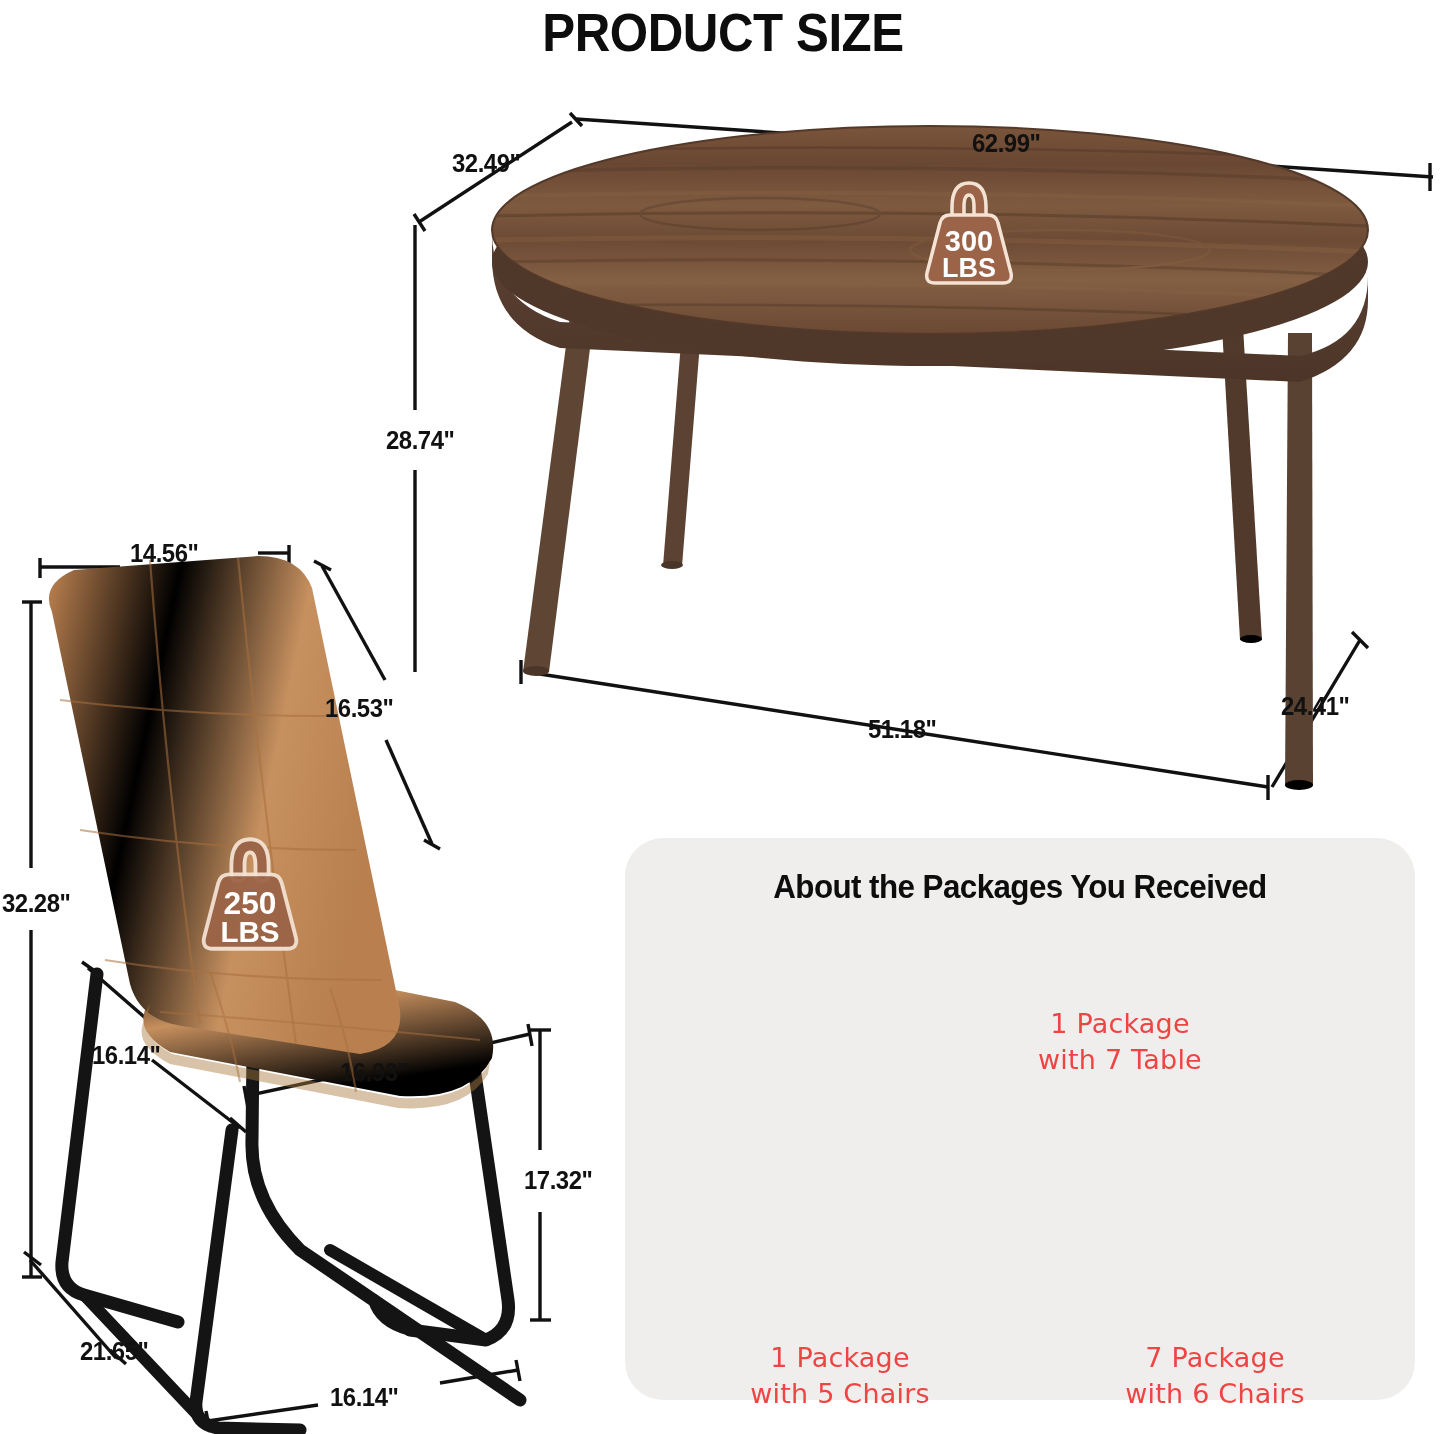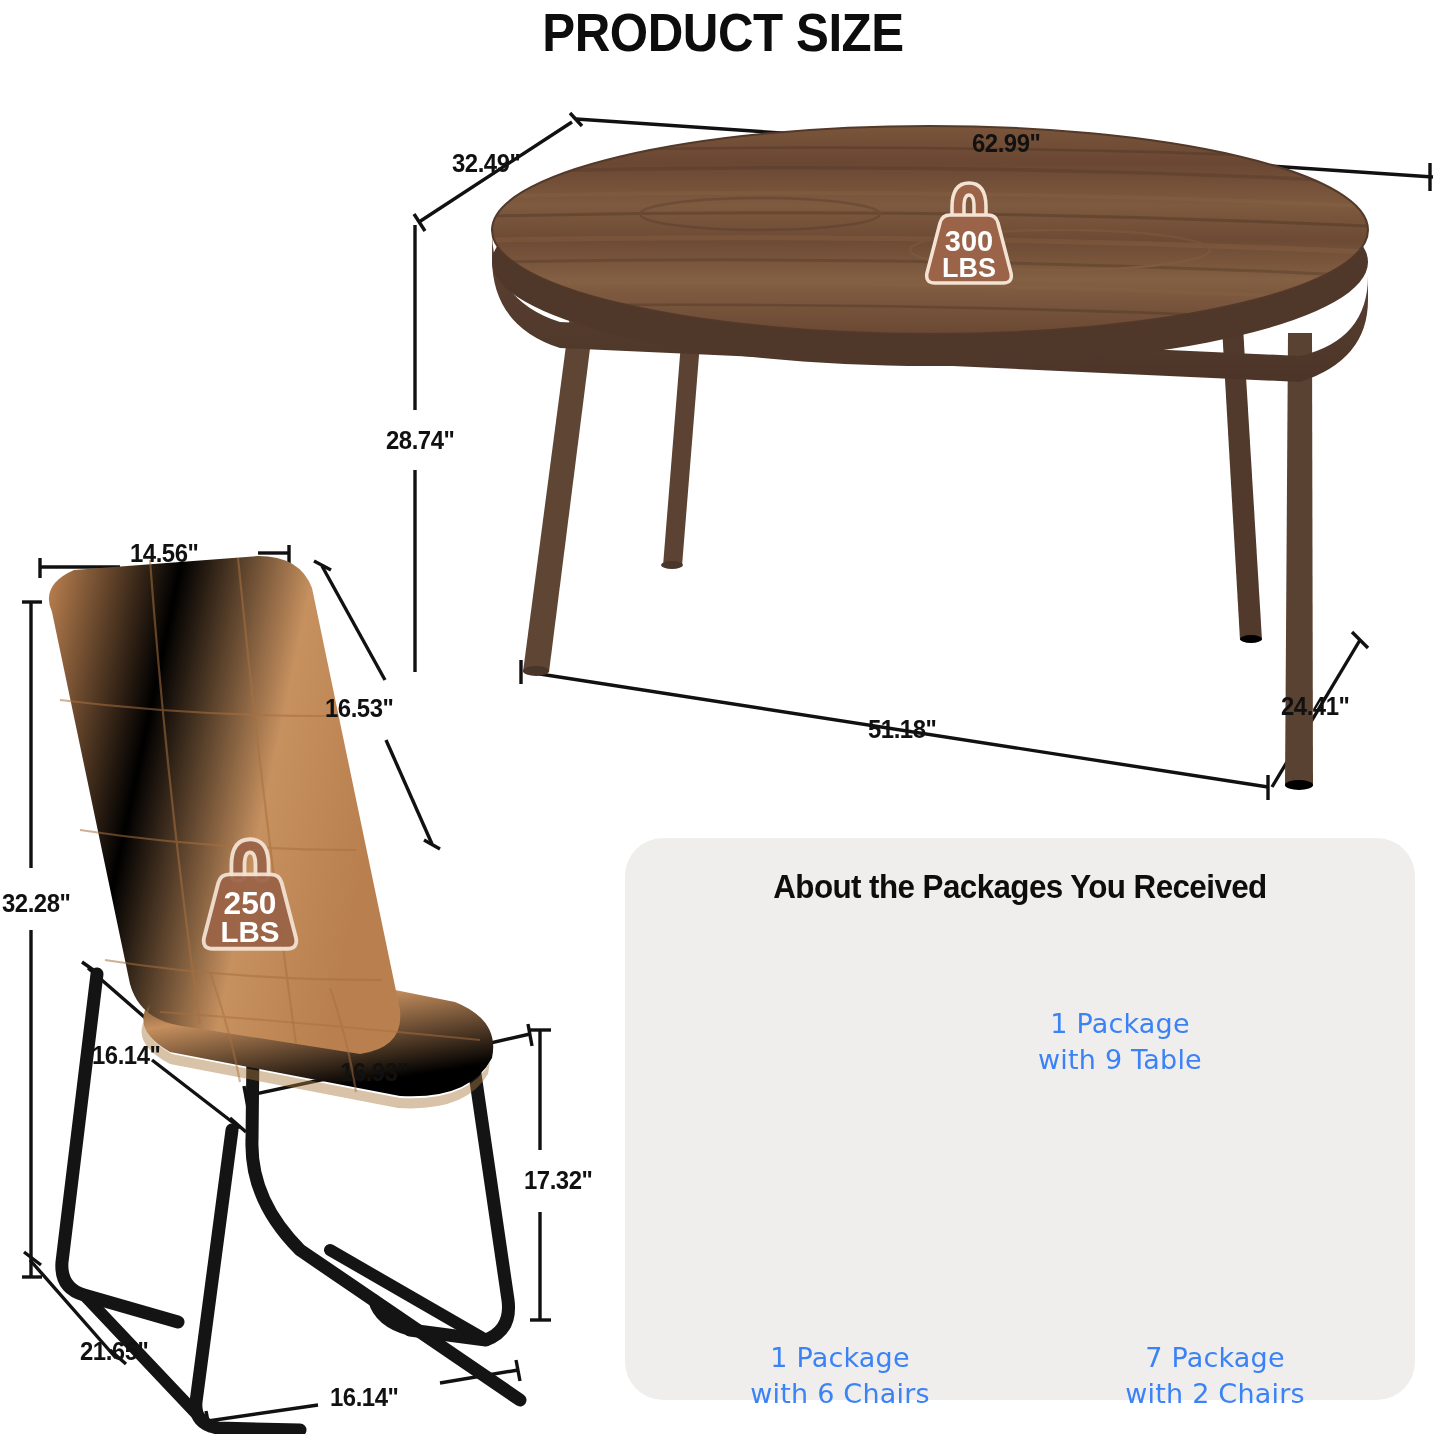--- a/index.html
+++ b/index.html
@@ -33,21 +33,21 @@
   .pkg-panel{
     position:absolute;left:625px;top:838px;width:790px;height:562px;
     background:#efeeec;border-radius:38px;
   }
   .pkg-title{
     position:absolute;left:625px;top:868px;width:790px;text-align:center;
     font-size:33px;font-weight:bold;color:#0d0d0d;letter-spacing:-0.6px;
     transform:scaleX(0.95);transform-origin:center top;
   }
   .pkg-cap{
-    position:absolute;text-align:center;color:#3b82f6;
+    position:absolute;text-align:center;color:#ef4444;
     font-size:27px;line-height:1.32;font-weight:400;
     font-family:"DejaVu Sans","Liberation Sans",sans-serif;
     letter-spacing:0.2px;
   }
   .pkg-cap span{display:block;}
 </style>
 </head>
 <body>
 
 <div class="page-title">PRODUCT SIZE</div>
@@ -281,31 +281,31 @@
     <path d="M1206,1258 L1217,1261 L1217,1279 L1206,1276 Z" fill="#c3a87a" opacity="0.75"></path>
     <path d="M1216,1202 L1278,1219" stroke="#c9b187" stroke-width="3.5" fill="none" opacity="0.8"></path>
   </g>
 </svg>
 
 <div class="pkg-panel"></div>
 <div class="pkg-title">About the Packages You Received</div>
 
 <div class="pkg-cap" style="left:960px;top:1006px;width:320px;">
   <span>1 Package</span>
-  <span>with 9 Table</span>
+  <span>with 7 Table</span>
 </div>
 
 <div class="pkg-cap" style="left:690px;top:1340px;width:300px;">
   <span>1 Package</span>
-  <span>with 6 Chairs</span>
+  <span>with 5 Chairs</span>
 </div>
 
 <div class="pkg-cap" style="left:1065px;top:1340px;width:300px;">
   <span>7 Package</span>
-  <span>with 2 Chairs</span>
+  <span>with 6 Chairs</span>
 </div>
 
 <div class="dim" style="left:452px;top:148px;">32.49"</div>
 <div class="dim" style="left:972px;top:128px;">62.99"</div>
 <div class="dim" style="left:386px;top:425px;">28.74"</div>
 <div class="dim" style="left:868px;top:714px;">51.18"</div>
 <div class="dim" style="left:1281px;top:691px;">24.41"</div>
 
 <div class="dim" style="left:130px;top:538px;">14.56"</div>
 <div class="dim" style="left:325px;top:693px;">16.53"</div>

